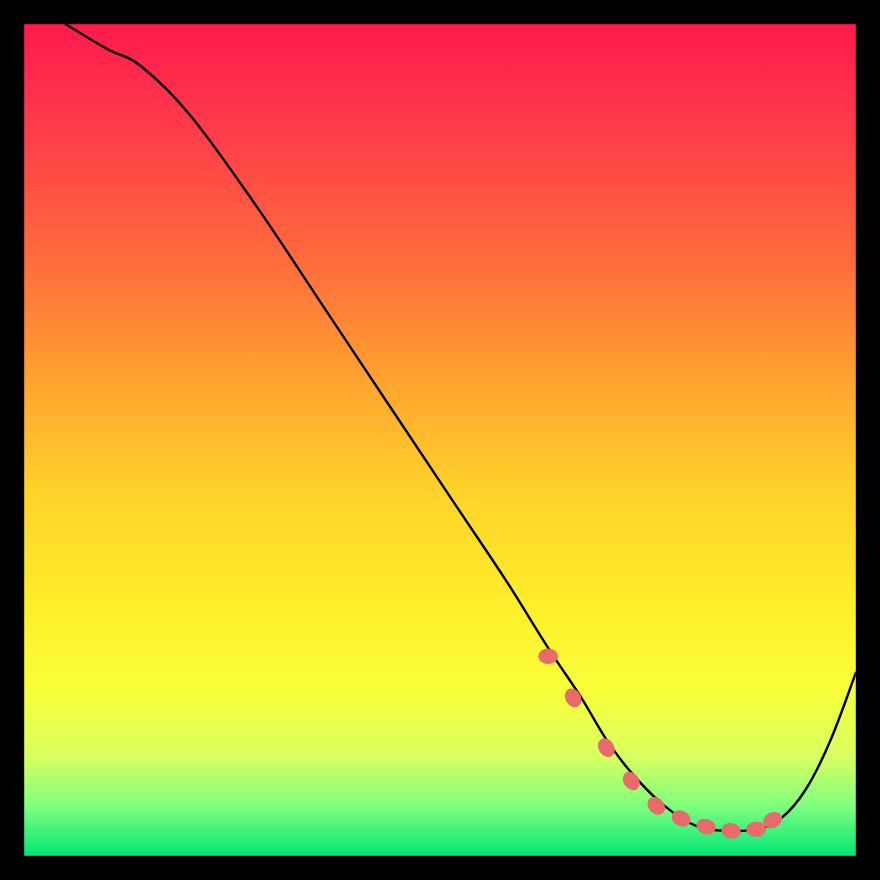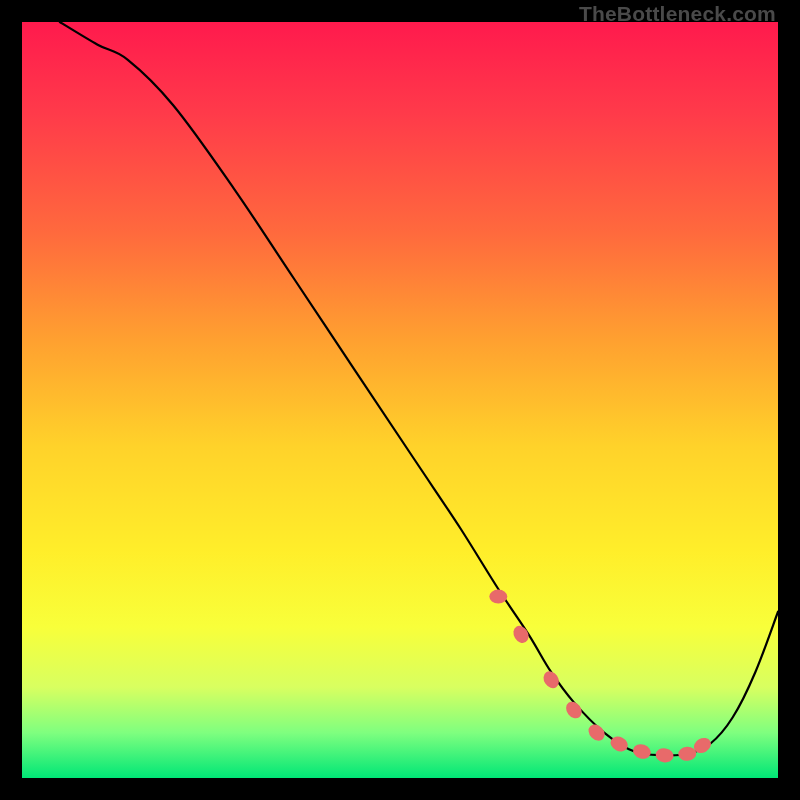--- a/index.html
+++ b/index.html
@@ -73,14 +73,13 @@
           <ellipse cx="574.6" cy="710.6" rx="9" ry="7" transform="rotate(45.0 574.6 710.6)" class="marker"></ellipse>
           <ellipse cx="597.2" cy="722.0" rx="9" ry="7" transform="rotate(26.6 597.2 722.0)" class="marker"></ellipse>
           <ellipse cx="619.9" cy="729.5" rx="9" ry="7" transform="rotate(18.4 619.9 729.5)" class="marker"></ellipse>
           <ellipse cx="642.6" cy="733.3" rx="9" ry="7" transform="rotate(9.5 642.6 733.3)" class="marker"></ellipse>
           <ellipse cx="665.3" cy="731.8" rx="9" ry="7" transform="rotate(-3.8 665.3 731.8)" class="marker"></ellipse>
           <ellipse cx="680.4" cy="723.5" rx="9" ry="7" transform="rotate(-28.8 680.4 723.5)" class="marker"></ellipse>
         </g>
     </svg>
 
   </div>
-  <div class="watermark">TheBottleneck.com</div>
 </div>
 
 </body></html>

